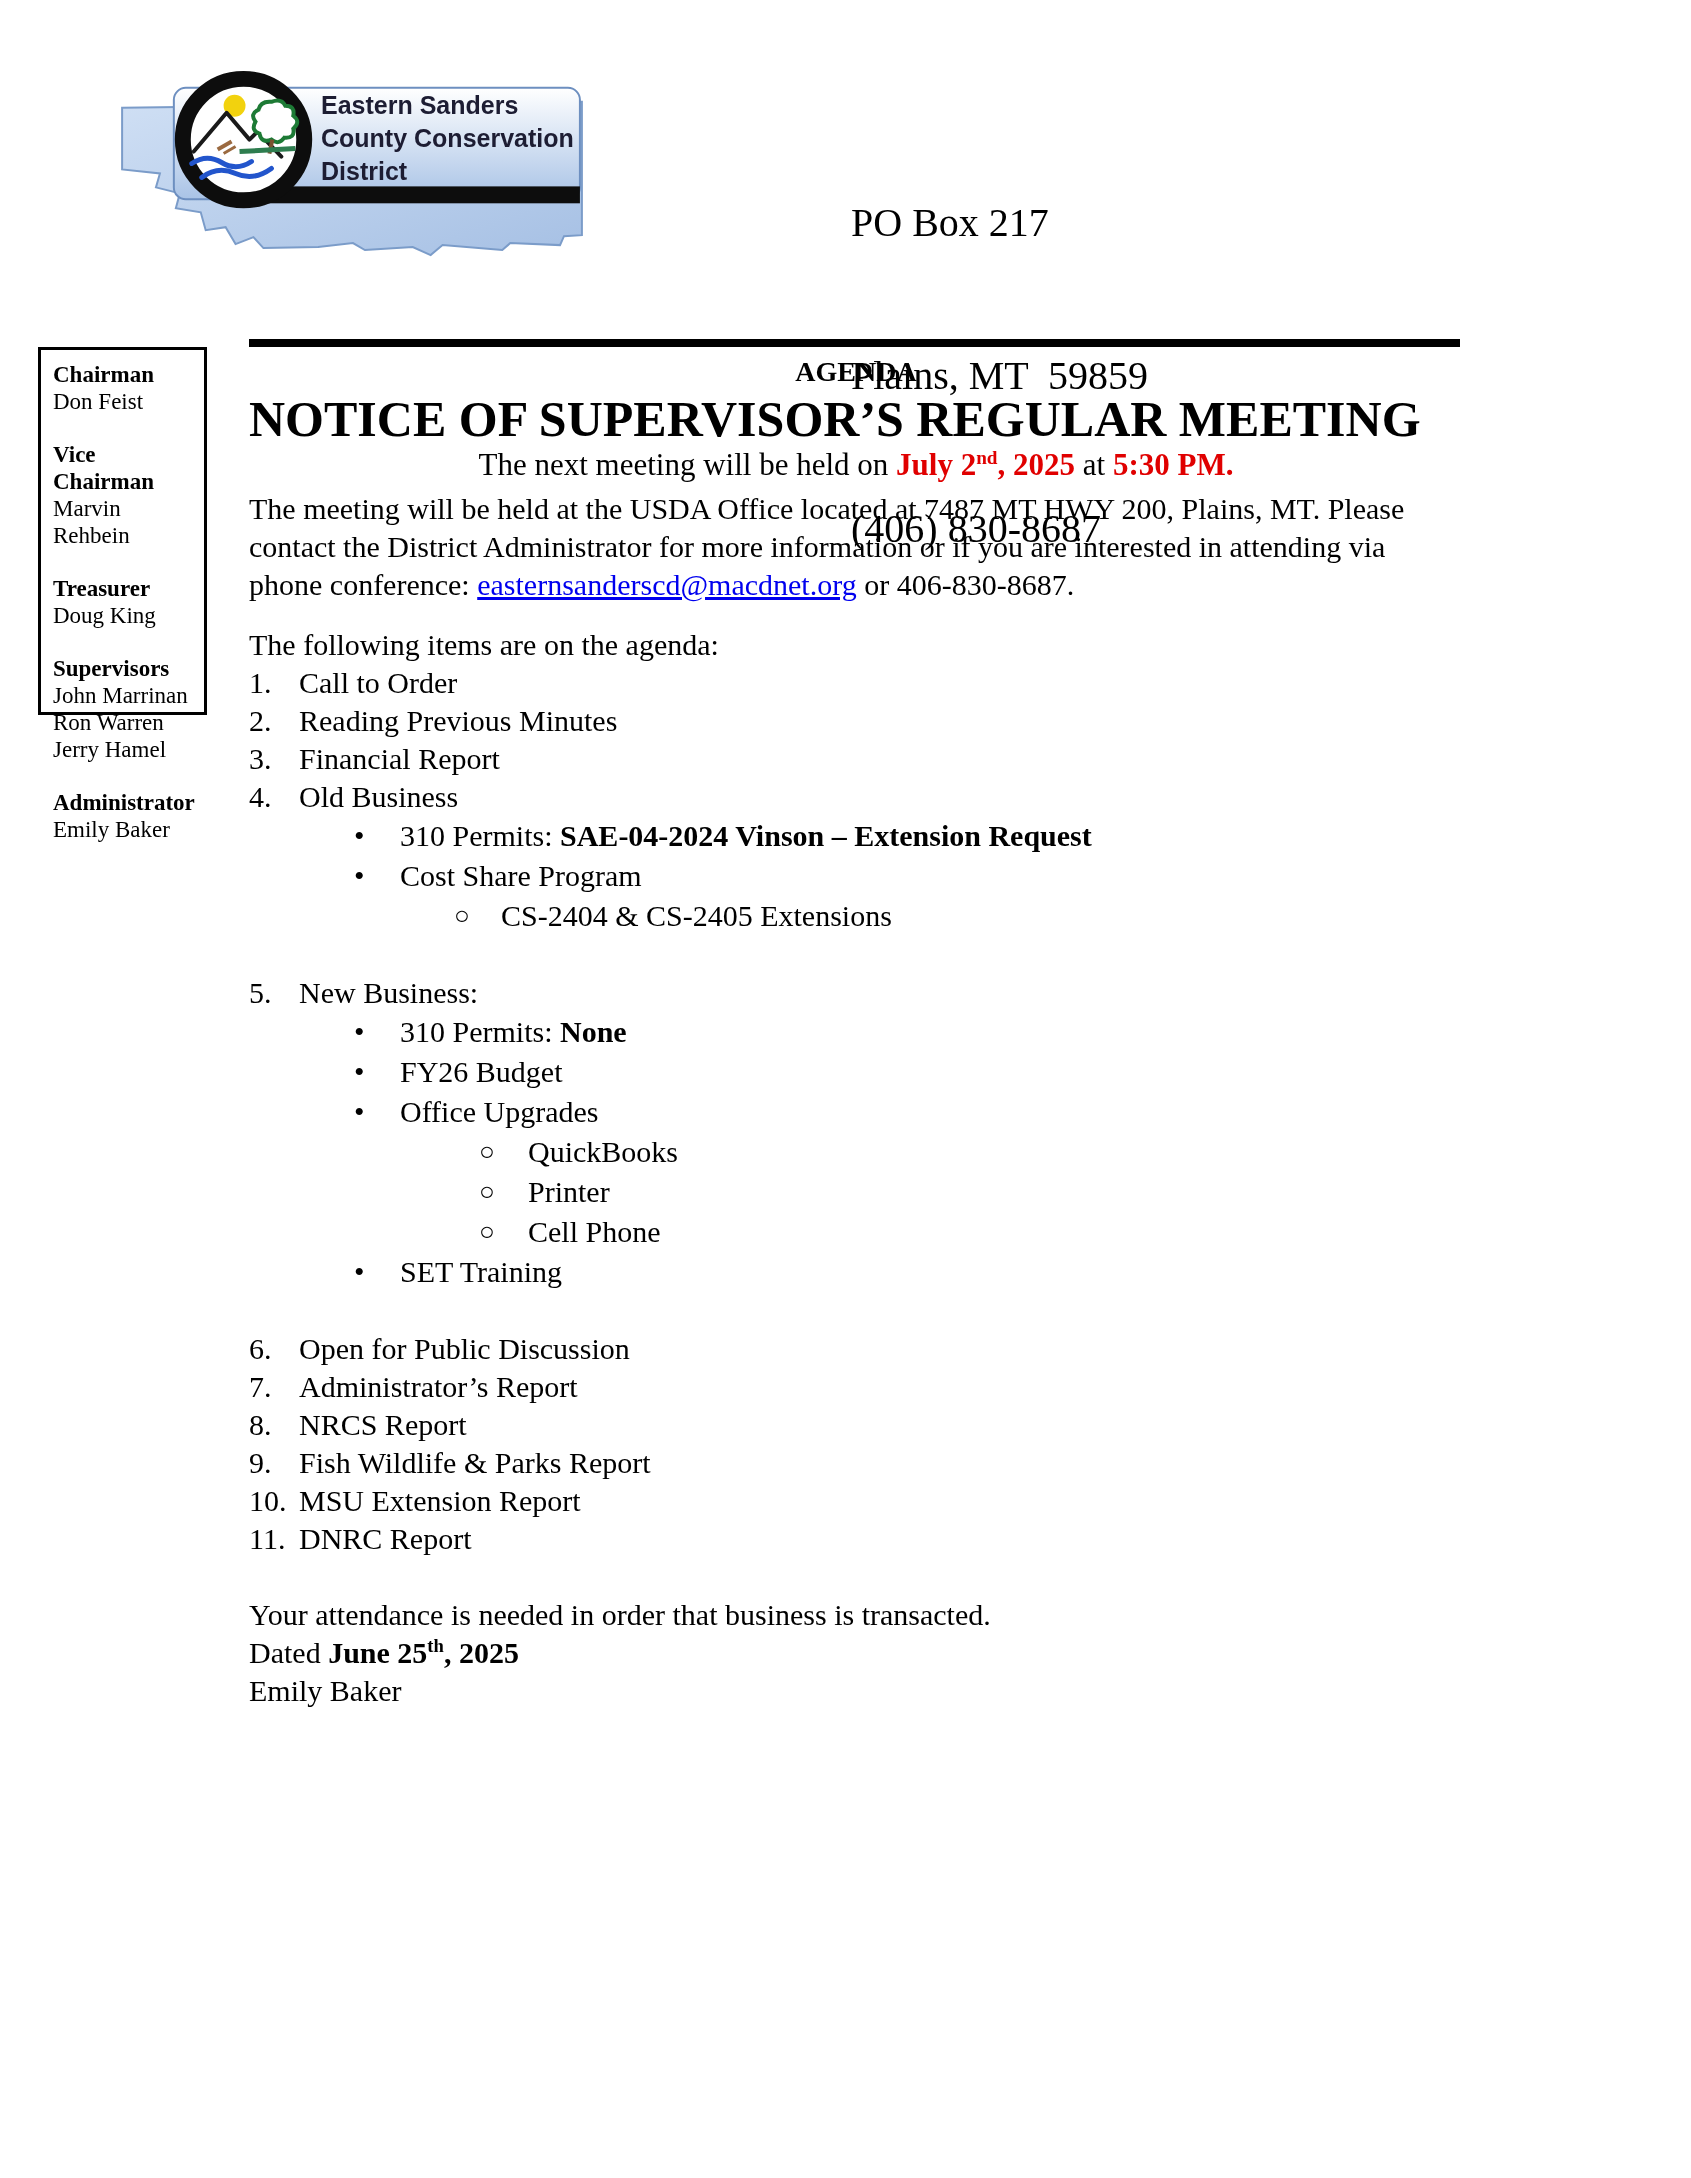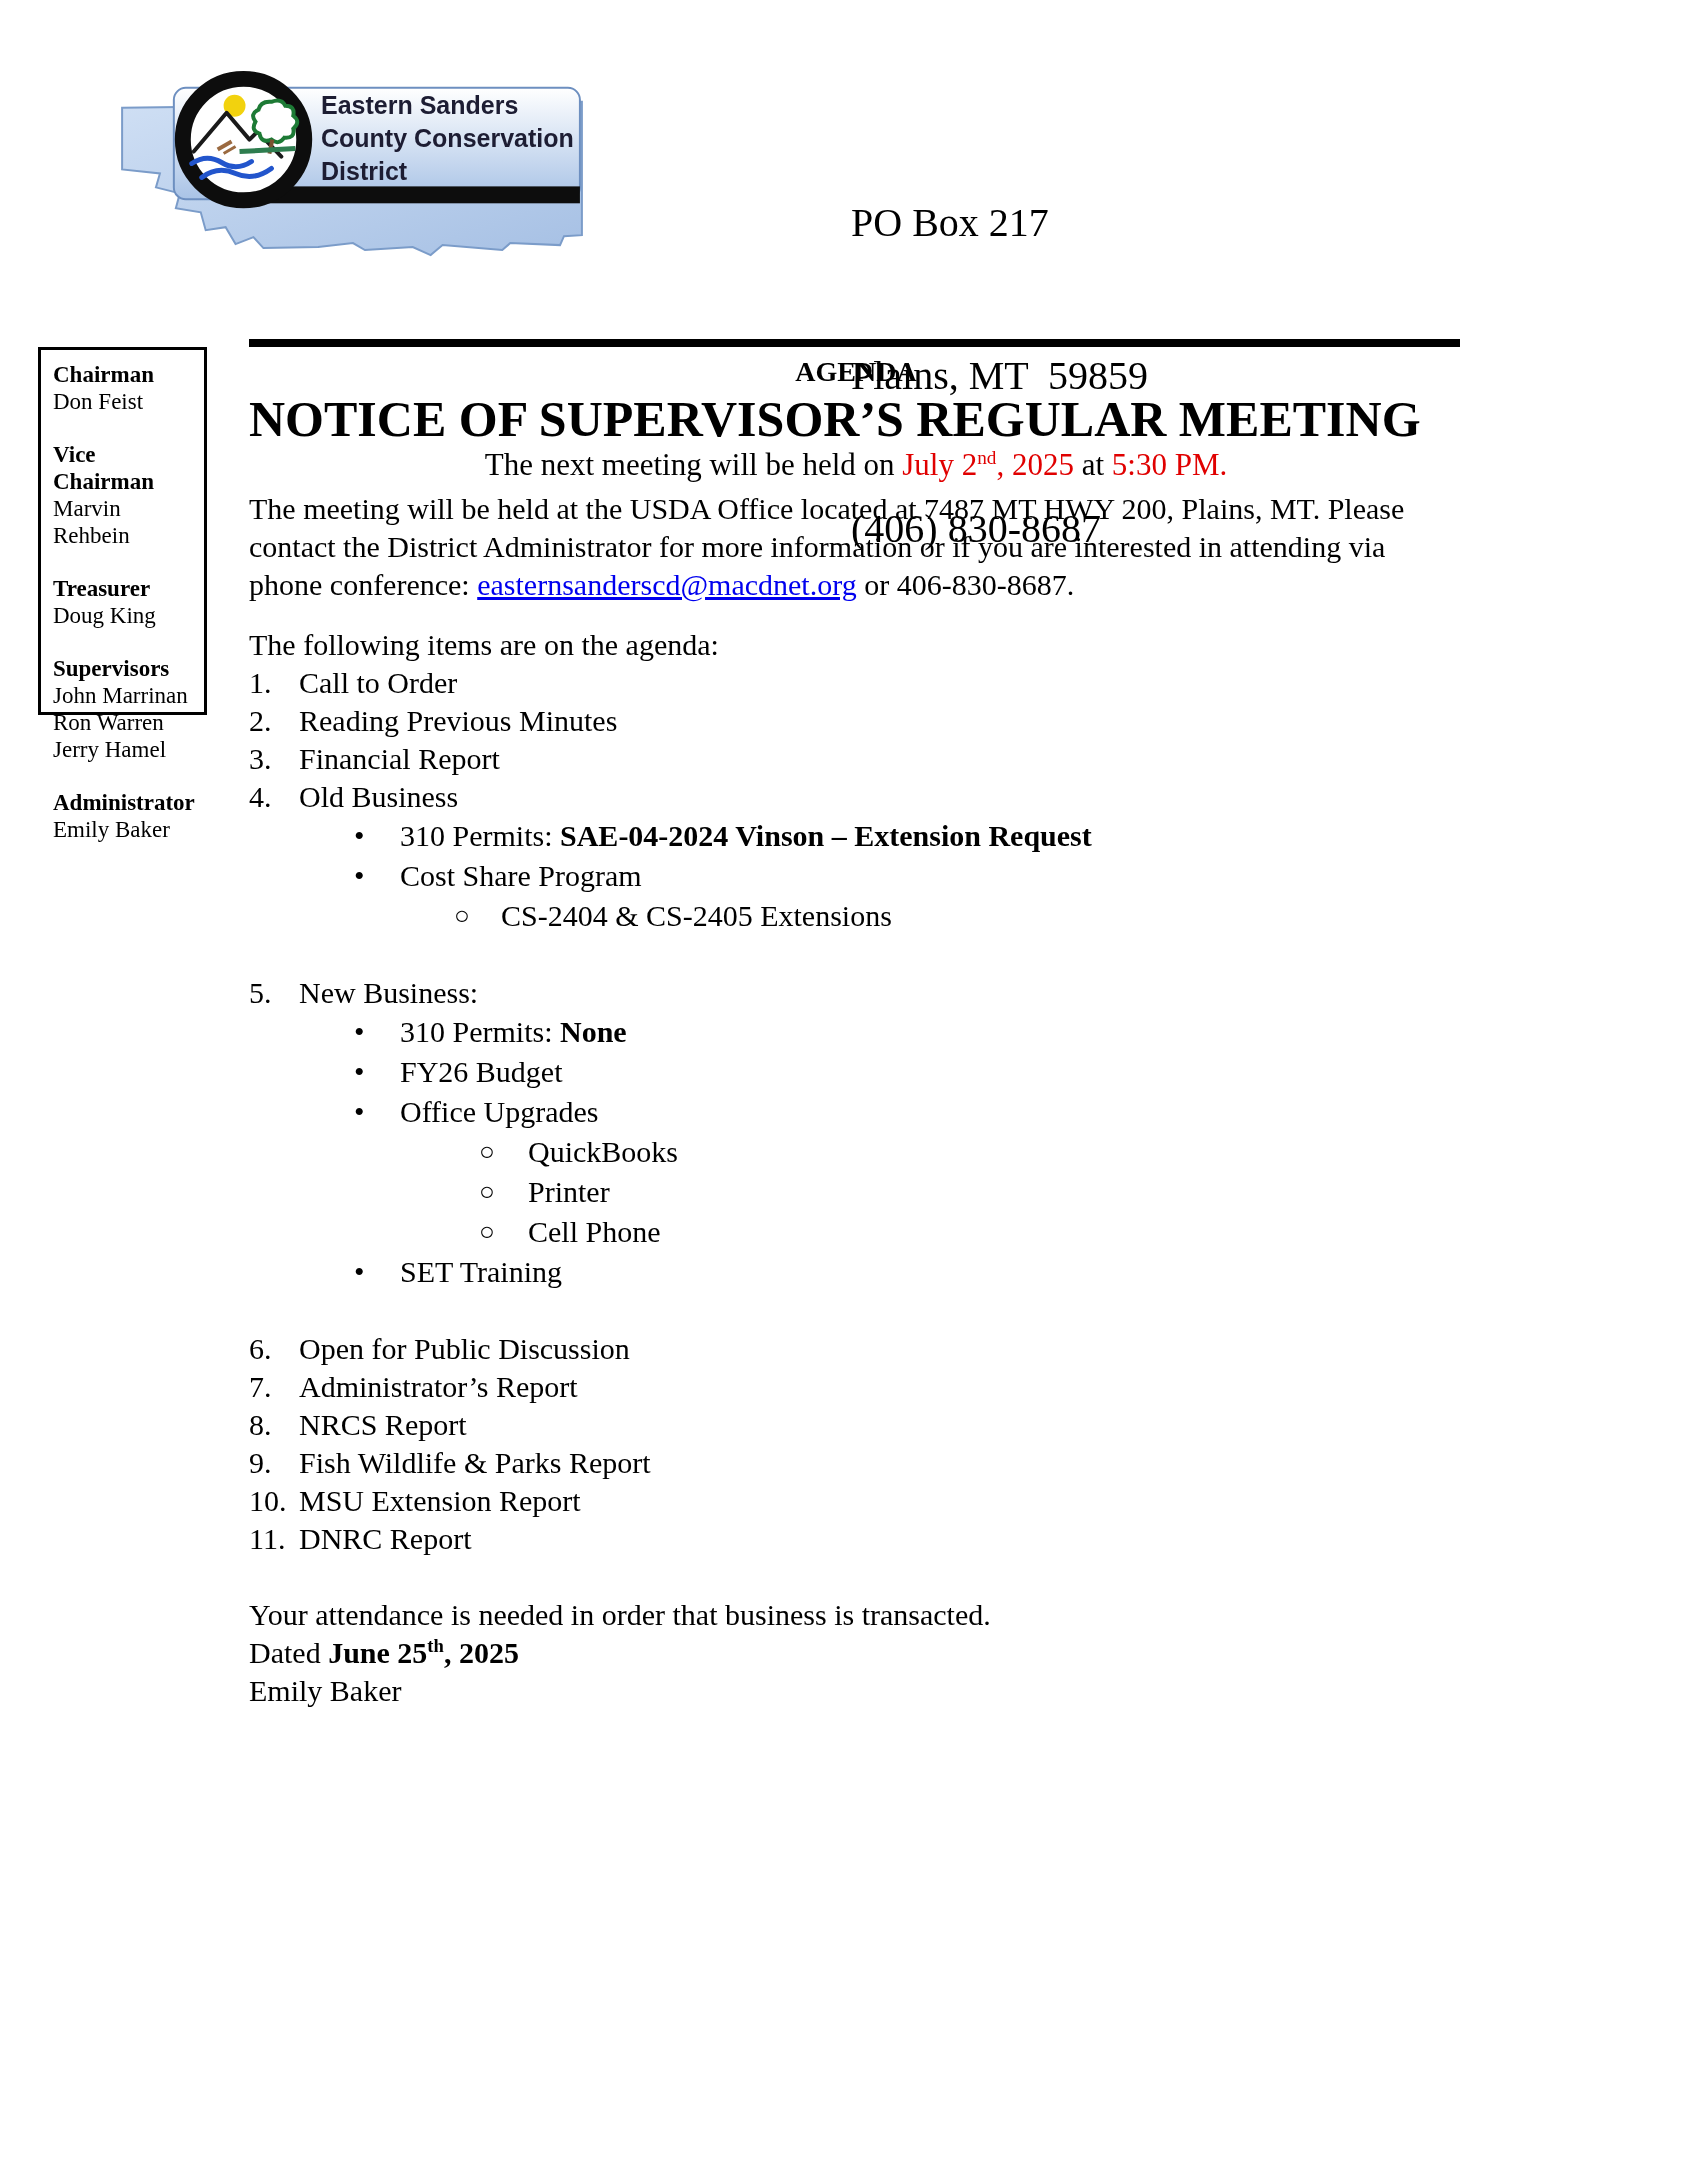--- a/index.html
+++ b/index.html
@@ -33,21 +33,21 @@
     padding:11px 4px 0 12px;
     font-size:23px;line-height:27px;
   }
   .sb-section{margin-bottom:26px;}
   .sb-title{font-weight:bold;}
   
   .main{position:absolute;left:249px;top:348px;width:1214px;font-size:30px;}
   .title{margin:0;text-align:center;font-size:28px;line-height:48px;font-weight:bold;}
   .subtitle{margin:0;text-align:left;font-size:50px;line-height:47px;font-weight:bold;}
   .meetline{text-align:center;font-size:31px;line-height:44px;}
-  .red{color:var(--red,#e00000);font-weight:normal;}
+  .red{color:var(--red,#e00000);font-weight:bold;}
   sup{font-size:0.62em;line-height:0;}
   .intro{line-height:38px;margin-top:3px;}
   .intro a{color:var(--link,#0000ee);text-decoration:underline;}
   .lead{margin-top:22px;line-height:38px;}
   
   .row{position:relative;line-height:38px;}
   .row .marker{position:absolute;}
   .row.sp{margin-top:38px;}
   .lvl-n  {padding-left:50px;}  .lvl-n  .marker{left:0;}
   .lvl-b1 {padding-left:151px;line-height:40px;} .lvl-b1 .marker{left:105px;}

